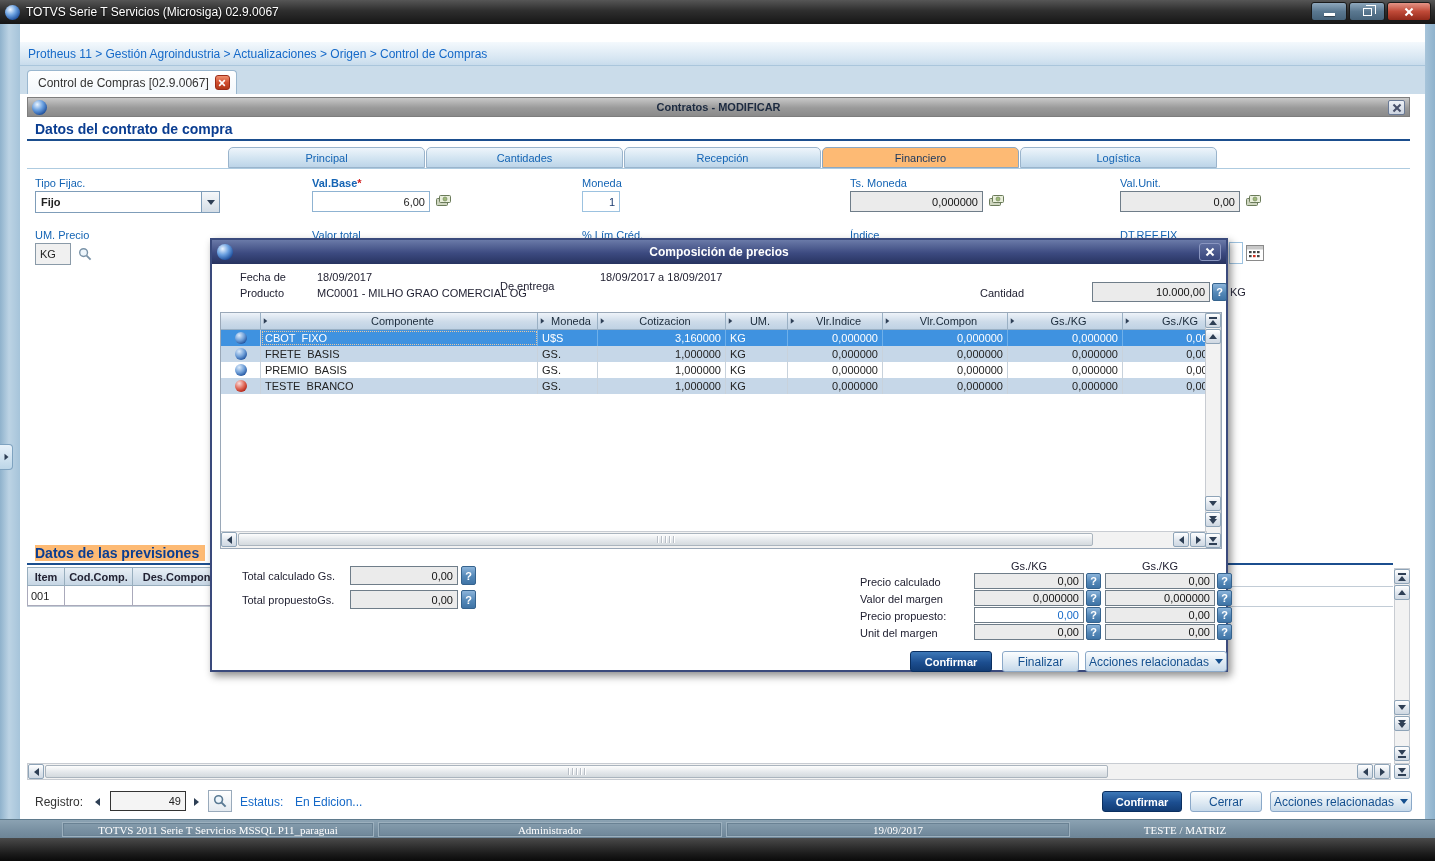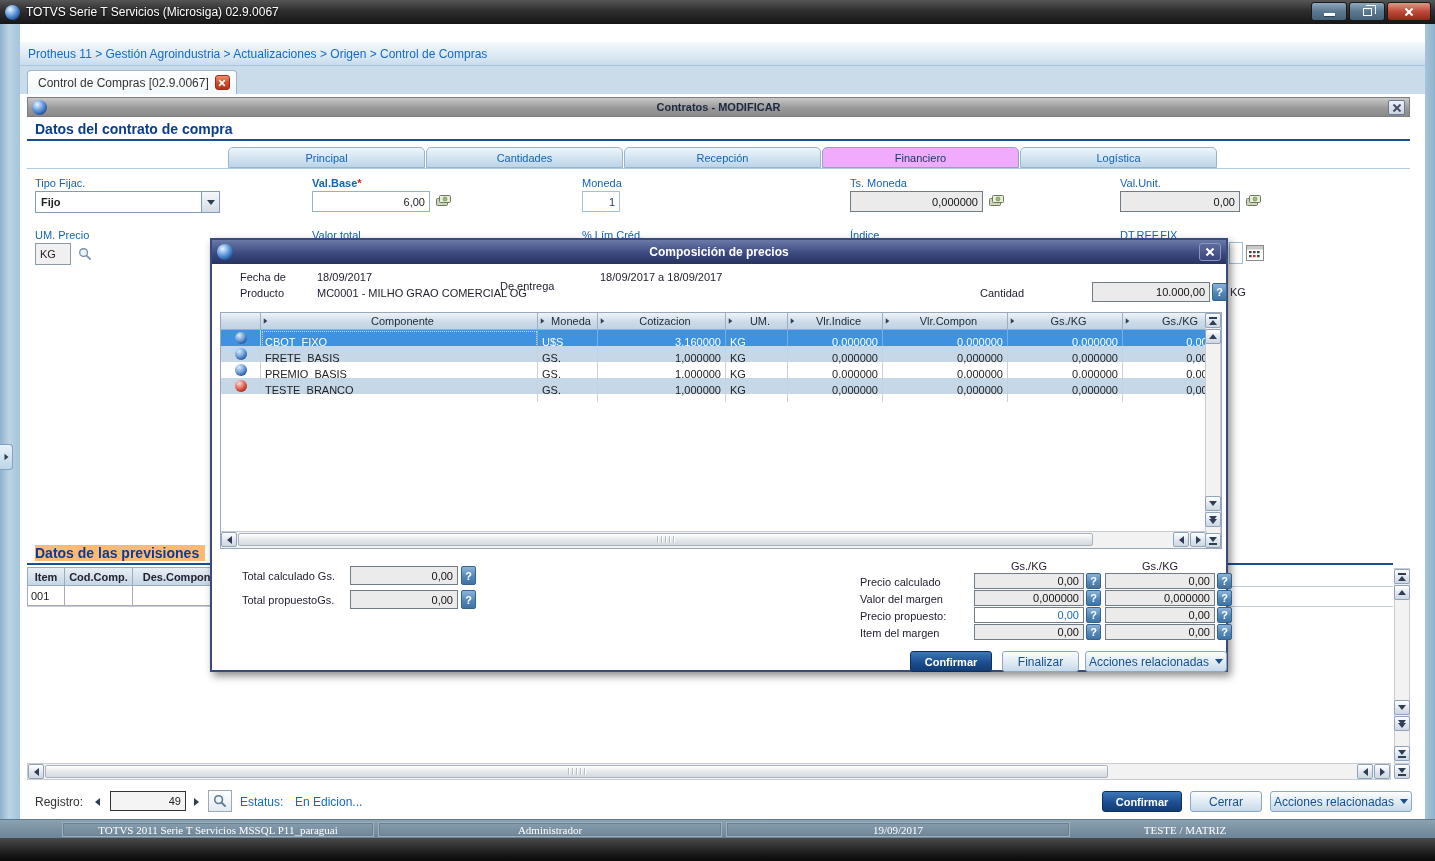--- a/index.html
+++ b/index.html
@@ -48,21 +48,21 @@
   .xmark::before { transform:rotate(45deg); } .xmark::after { transform:rotate(-45deg); }
   .xmark.white::before,.xmark.white::after { background:#fff; }
 
   .section-title { position:absolute; left:35px; top:121px; font-size:14px; font-weight:bold; color:#0a3d91; }
   .section-rule { position:absolute; left:27px; top:139px; width:1383px; height:2px; background:#1b4e8e; }
 
   .ctabs { position:absolute; left:228px; top:147px; display:flex; }
   .ctab { width:197px; height:21px; border:1px solid #9ab4cc; border-radius:5px 5px 0 0; margin-right:1px;
     background:linear-gradient(#eef5fb,#cfe2f0 60%,#bcd4e8); color:#1464b4; font-size:11px;
     display:flex; align-items:center; justify-content:center; }
-  .ctab.active { background:#f0abfc; border-color:#8aa8c4; color:#16355e; }
+  .ctab.active { background:#fdba74; border-color:#8aa8c4; color:#16355e; }
   .tabs-rule { position:absolute; left:27px; top:168px; width:1383px; height:1px; background:#aecbe0; }
 
   .flabel { position:absolute; color:#1464b4; font-size:11px; }
   .req { color:#d02020; }
   .finput { position:absolute; height:21px; border:1px solid #8fb3d2; background:#fff; font-size:11px;
     display:flex; align-items:center; padding:0 4px; color:#222; }
   .finput.num { justify-content:flex-end; }
   .finput.disabled { background:#ebebeb; border-color:#6f7d89; color:#111; }
   .combo { position:absolute; width:185px; height:22px; border:1px solid #7f9db9; background:#fff; display:flex; align-items:center; }
   .combo-text { flex:1; padding-left:5px; font-size:11px; }
@@ -111,21 +111,21 @@
   .mvalue { position:absolute; font-size:11px; color:#223; }
 
   
   .mgrid { position:absolute; left:8px; top:72px; width:1002px; height:237px; border:1px solid #9aa8b8; background:#fff; overflow:hidden; }
   .mg-head { position:absolute; left:0; top:0; height:17px; display:flex; width:1010px; }
   .mg-hcell { height:17px; background:linear-gradient(#eef3f9,#cddbe9 55%,#bfd2e4); border-right:1px solid #9ab0c4;
     border-bottom:1px solid #9ab0c4; display:flex; align-items:center; font-size:11px; color:#1a2a3a; position:relative; }
   .mg-hcell .lbl { flex:1; text-align:center; }
   .mg-harrow { margin-left:2px; }
   .mg-row { position:absolute; left:0; height:16px; display:flex; width:1010px; font-size:11px; }
-  .mg-cell { height:16px; display:flex; align-items:center; padding:12px 4px; border-right:1px solid #c8d2dc; overflow:hidden; white-space:pre; }
+  .mg-cell { height:16px; display:flex; align-items:center; padding:4px 4px; border-right:1px solid #c8d2dc; overflow:hidden; white-space:pre; }
   .mg-cell.num { justify-content:flex-end; }
   .mg-row.alt { background:#c6d7e8; }
   .mg-row.selected { background:#3f92e0; color:#fff; }
   .mg-row.selected .mg-cell { border-right-color:#6fb0ea; }
   .mg-icon-cell { width:40px; display:flex; align-items:center; justify-content:center; height:16px; border-right:1px solid #c8d2dc; }
   .status-sphere { width:12px; height:12px; border-radius:50%; }
   .status-sphere.blue { background:radial-gradient(circle at 35% 28%, #dcebfb, #6f9fd8 45%, #1c4f9c 80%, #0c2a60); }
   .status-sphere.red { background:radial-gradient(circle at 35% 28%, #fbdcdc, #e06a5a 45%, #b02012 80%, #6a0c06); }
   .focus-cell { outline:1px dotted #e8c8a0; outline-offset:-2px; }
 
@@ -531,21 +531,21 @@
     <div class="help-btn" style="left:874px; top:350px; height:16px;">?</div>
     <div class="finput num disabled" style="left:893px; top:350px; width:110px; height:16px;">0,000000</div>
     <div class="help-btn" style="left:1005px; top:350px; height:16px;">?</div>
 
     <div class="mlabel" style="left:648px; top:370px;">Precio propuesto:</div>
     <div class="finput num" style="left:762px; top:367px; width:110px; height:16px; color:#1569c8; border-color:#6f7d89;">0,00</div>
     <div class="help-btn" style="left:874px; top:367px; height:16px;">?</div>
     <div class="finput num disabled" style="left:893px; top:367px; width:110px; height:16px;">0,00</div>
     <div class="help-btn" style="left:1005px; top:367px; height:16px;">?</div>
 
-    <div class="mlabel" style="left:648px; top:387px;">Item del margen</div>
+    <div class="mlabel" style="left:648px; top:387px;">Unit del margen</div>
     <div class="finput num disabled" style="left:762px; top:384px; width:110px; height:16px;">0,00</div>
     <div class="help-btn" style="left:874px; top:384px; height:16px;">?</div>
     <div class="finput num disabled" style="left:893px; top:384px; width:110px; height:16px;">0,00</div>
     <div class="help-btn" style="left:1005px; top:384px; height:16px;">?</div>
 
     <div class="btn-primary" style="left:698px; top:411px; width:82px;">Confirmar</div>
     <div class="btn-light" style="left:790px; top:411px; width:77px;">Finalizar</div>
     <div class="btn-light" style="left:873px; top:411px; width:142px;">
       <span>Acciones relacionadas</span>
       <i class="tri tri-down" style="border-top-color:#15508f;"></i>

